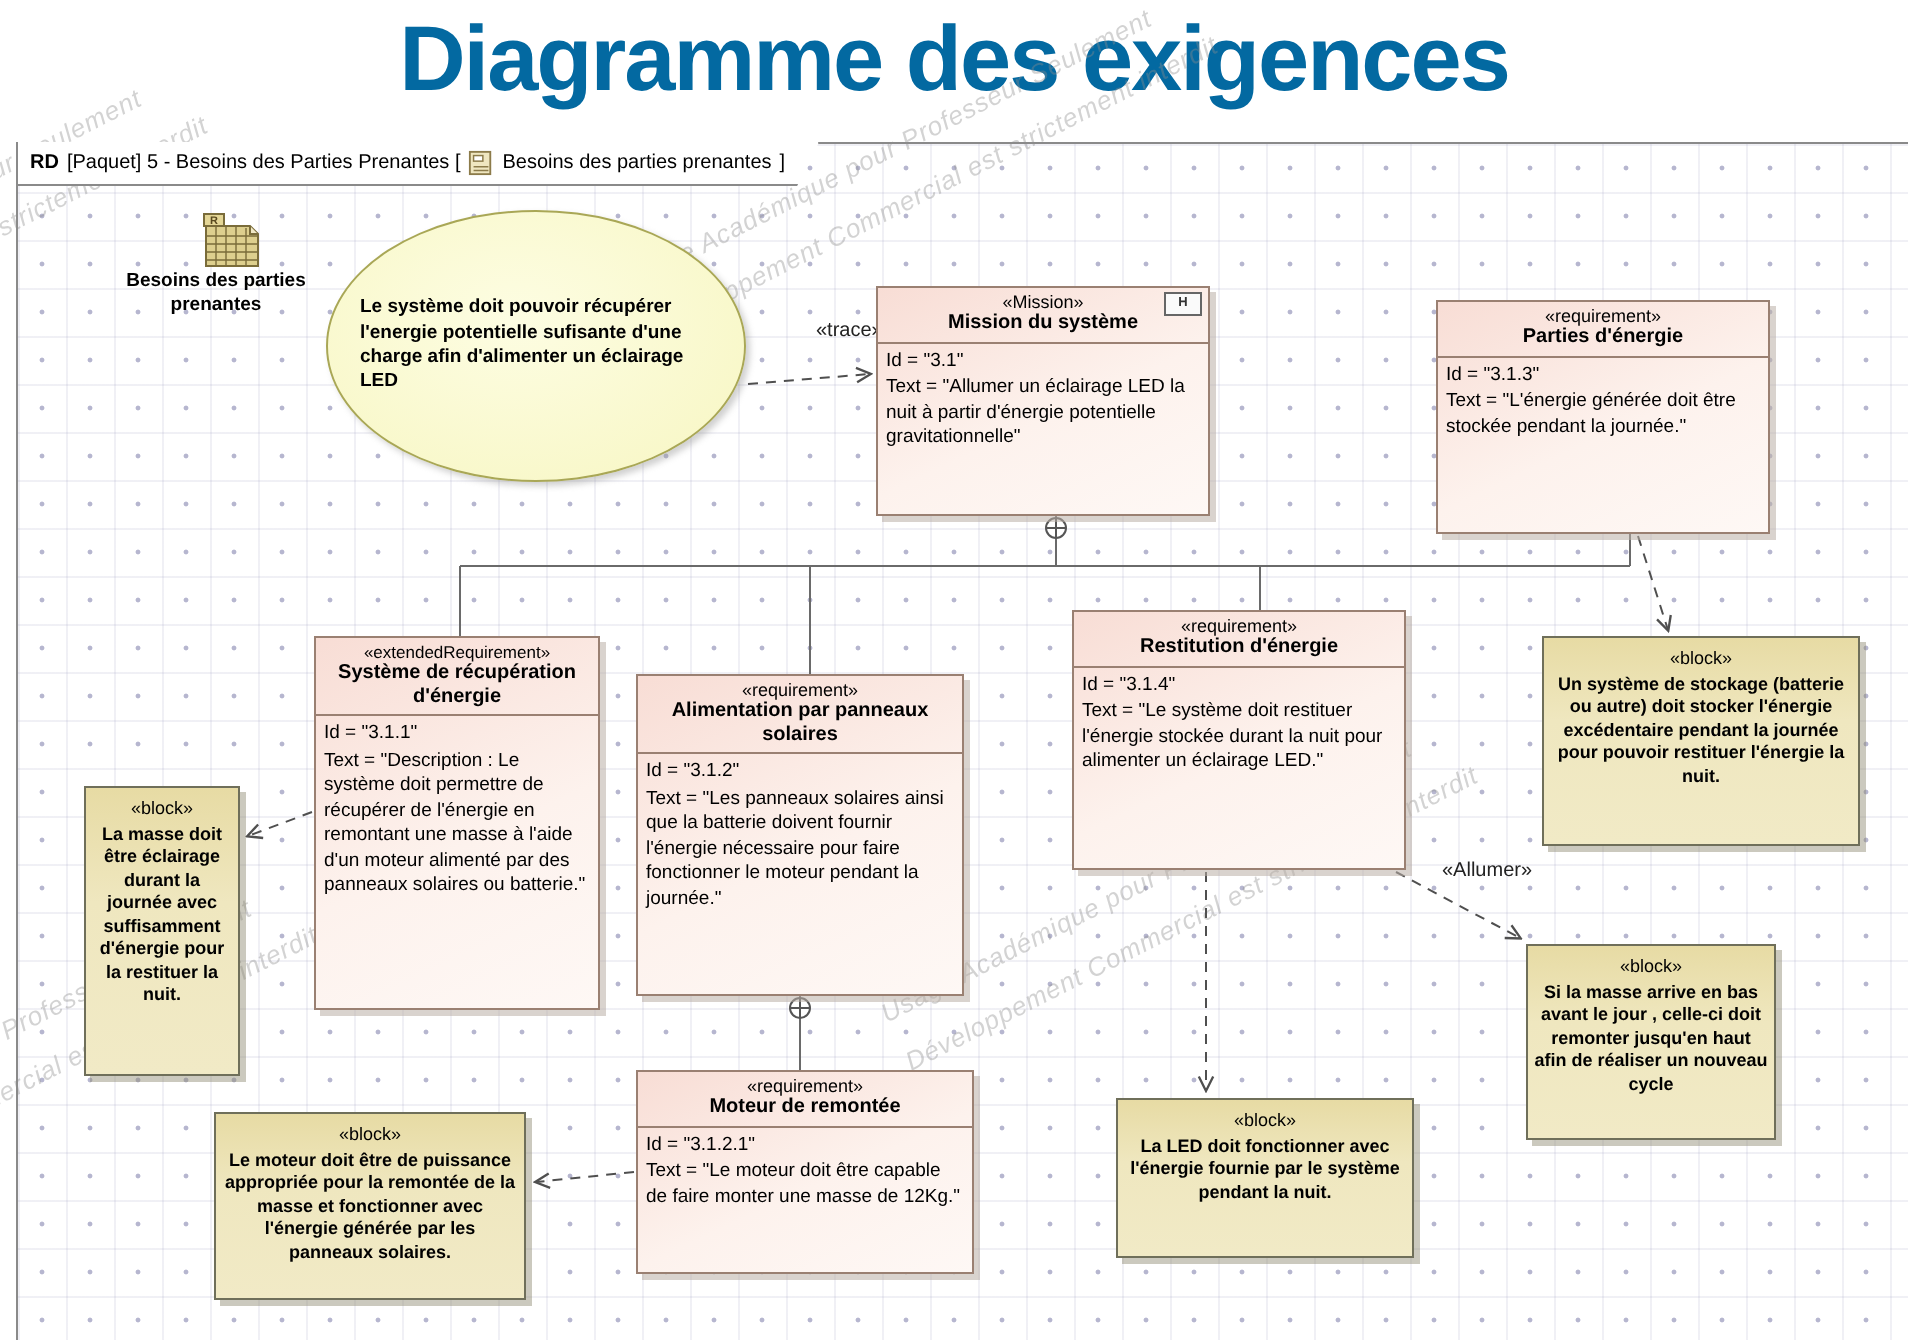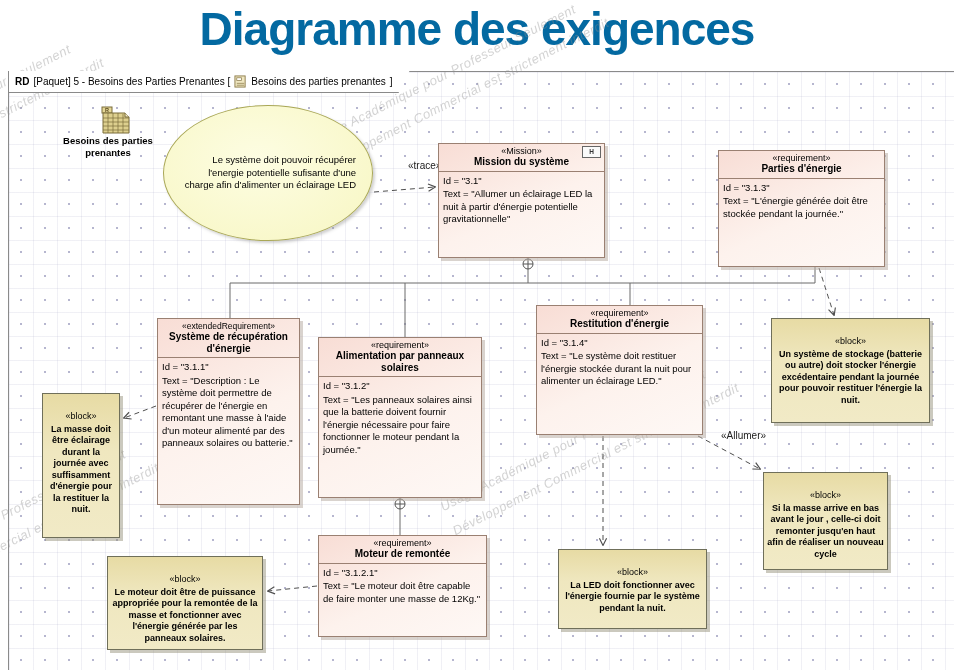--- a/index.html
+++ b/index.html
@@ -30,38 +30,38 @@
   .wm{position:absolute;transform:rotate(-27deg);color:#8d8d8d;opacity:.38;font-style:italic;
     font-size:13px;line-height:27px;white-space:nowrap;letter-spacing:.5px;}
 
   
   #package-label{left:40px;top:135px;width:136px;text-align:center;font-weight:bold;font-size:9.5px;line-height:1.25;}
 
   
   #ellipse{left:163px;top:105px;width:210px;height:136px;border-radius:50%;
     background:radial-gradient(ellipse at 45% 40%, #fdfde2 0%, #f7f6c2 100%);
     border:1.4px solid #a9a756;box-shadow:2px 2px 3px rgba(150,150,150,.45);
-    display:flex;align-items:center;justify-content:center;text-align:right;
-    font-weight:normal;font-size:9.5px;line-height:1.3;padding:8px 16px;}
+    display:flex;align-items:center;justify-content:center;text-align:left;
+    font-weight:bold;font-size:9.5px;line-height:1.3;padding:8px 16px;}
 
   
   .req{background:linear-gradient(155deg,#f8ddd5 0%,#fdf2ed 55%,#fef8f5 100%);
     border:1px solid #9a8072;box-shadow:3px 3px 0 rgba(185,175,165,.55);font-size:9.5px;}
   .req-head{border-bottom:1px solid #9a8072;text-align:center;padding:2px 3px 3px;position:relative;}
   .req-stereo{font-size:9px;}
   .req-name{font-weight:bold;font-size:10px;line-height:1.15;}
   .req-body{padding:3px 4px;line-height:1.32;text-align:left;}
   .req-body div{margin:0 0 1px 0;}
   .flag{position:absolute;top:2px;right:3px;width:17px;height:10px;border:1px solid #666;
     background:#fafafa;font-size:6.5px;font-weight:bold;line-height:9px;text-align:center;color:#333;}
 
   
   .blk{background:linear-gradient(180deg,#e7dba4 0%,#efe7bf 40%,#f1eac6 100%);
     border:1px solid #6f6f5a;box-shadow:3px 3px 0 rgba(140,135,110,.45);
-    text-align:center;font-size:9px;line-height:1.28;padding:17px 3px;}
+    text-align:center;font-size:9px;line-height:1.28;padding:5px 3px;}
   .blk-stereo{font-size:9px;font-weight:normal;margin-bottom:1px;}
   .blk-text{font-weight:bold;}
 
   
   .edge-label{position:absolute;font-size:10px;color:#222;}
 
   svg.edges{position:absolute;left:0;top:0;pointer-events:none;}
 </style>
 </head>
 <body>

